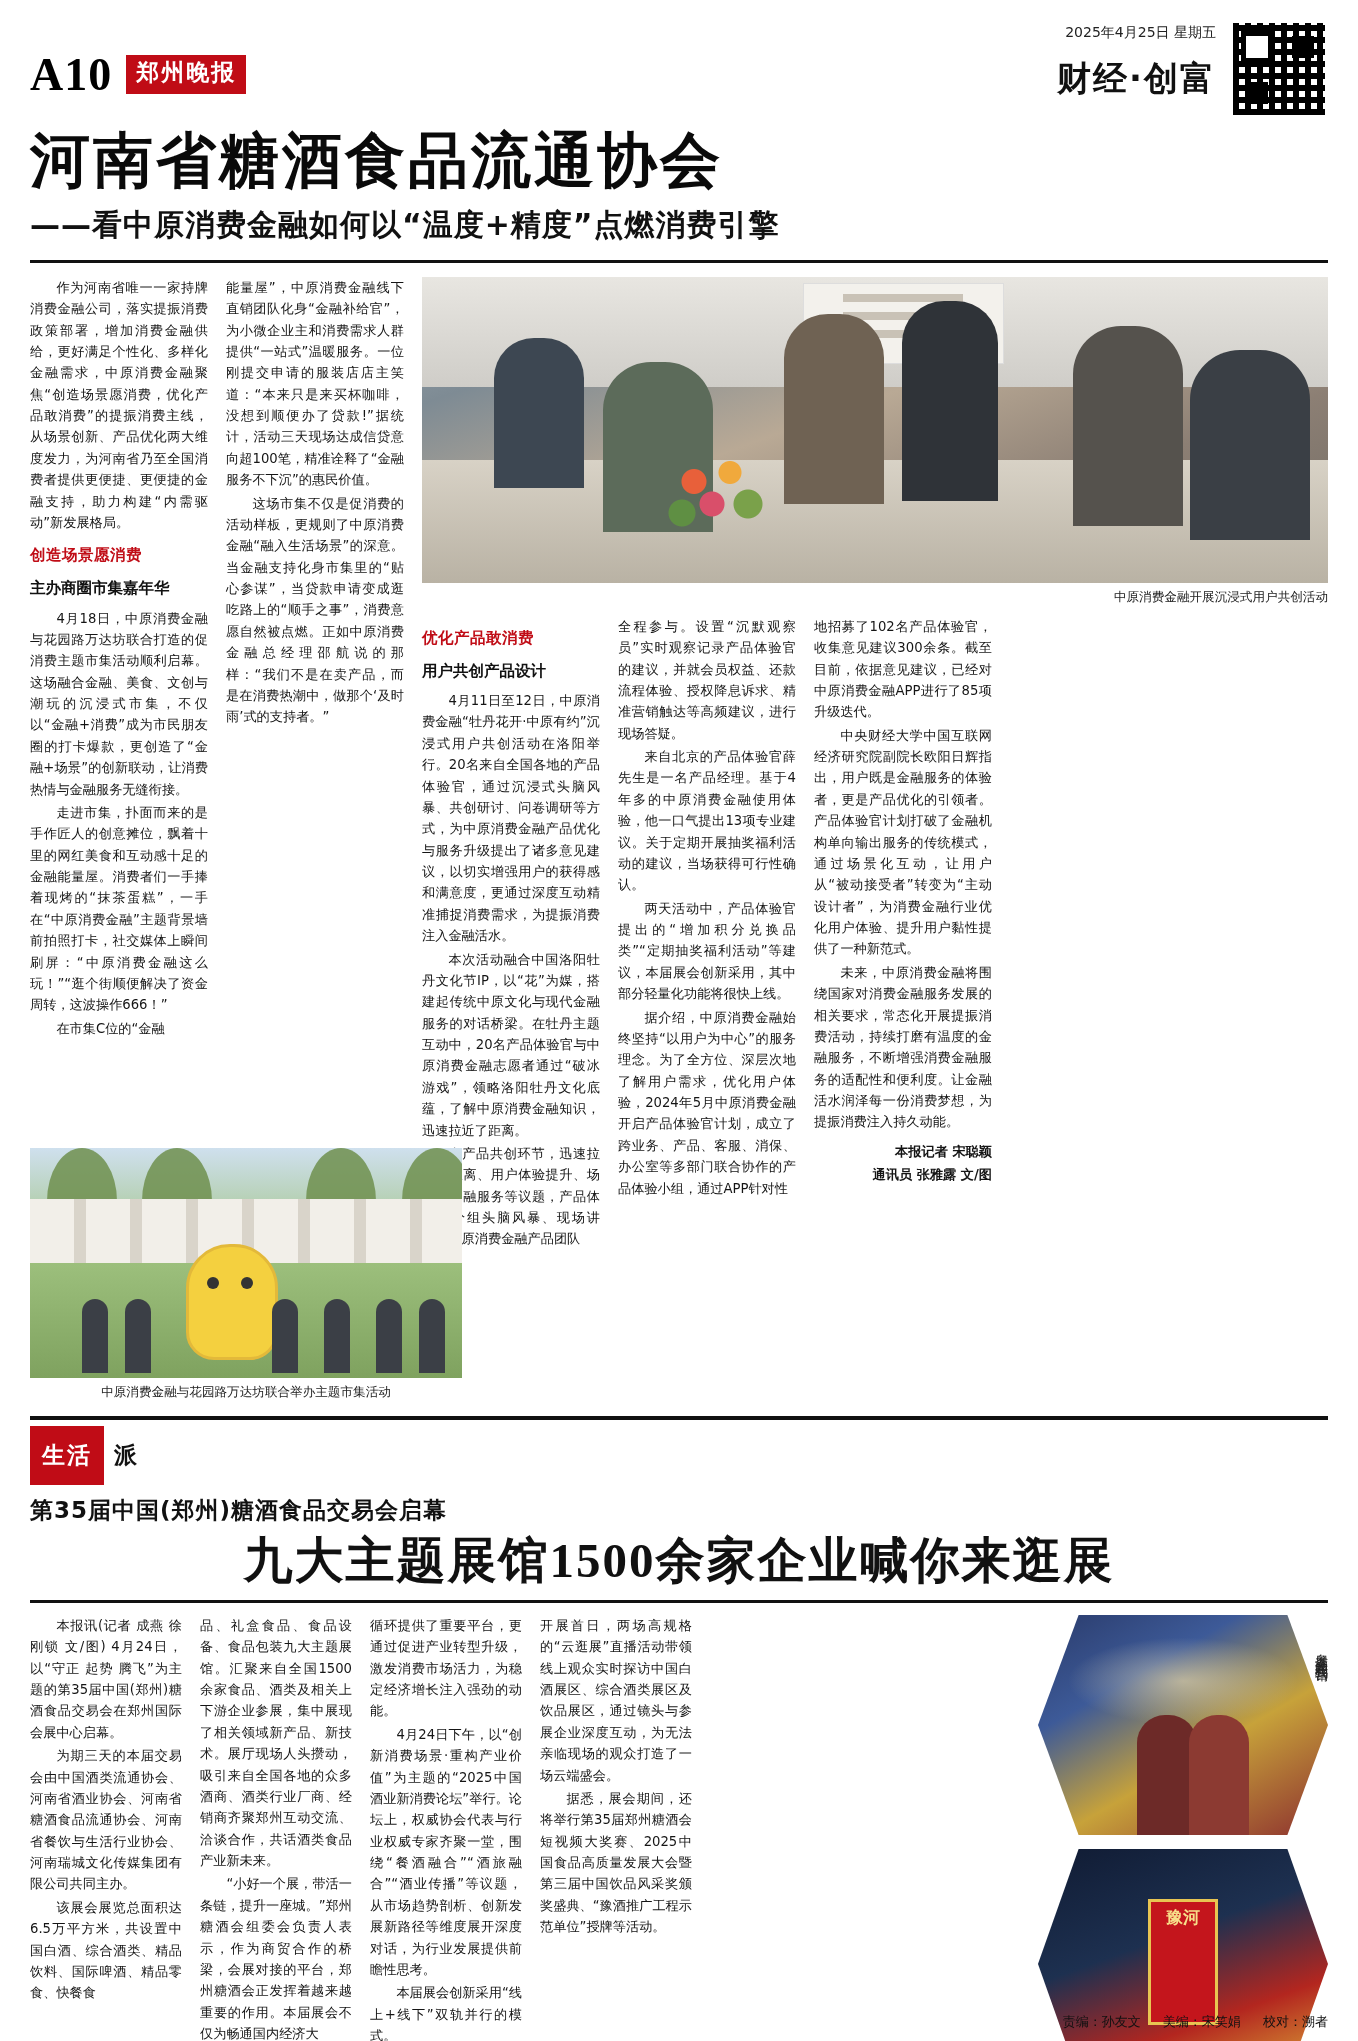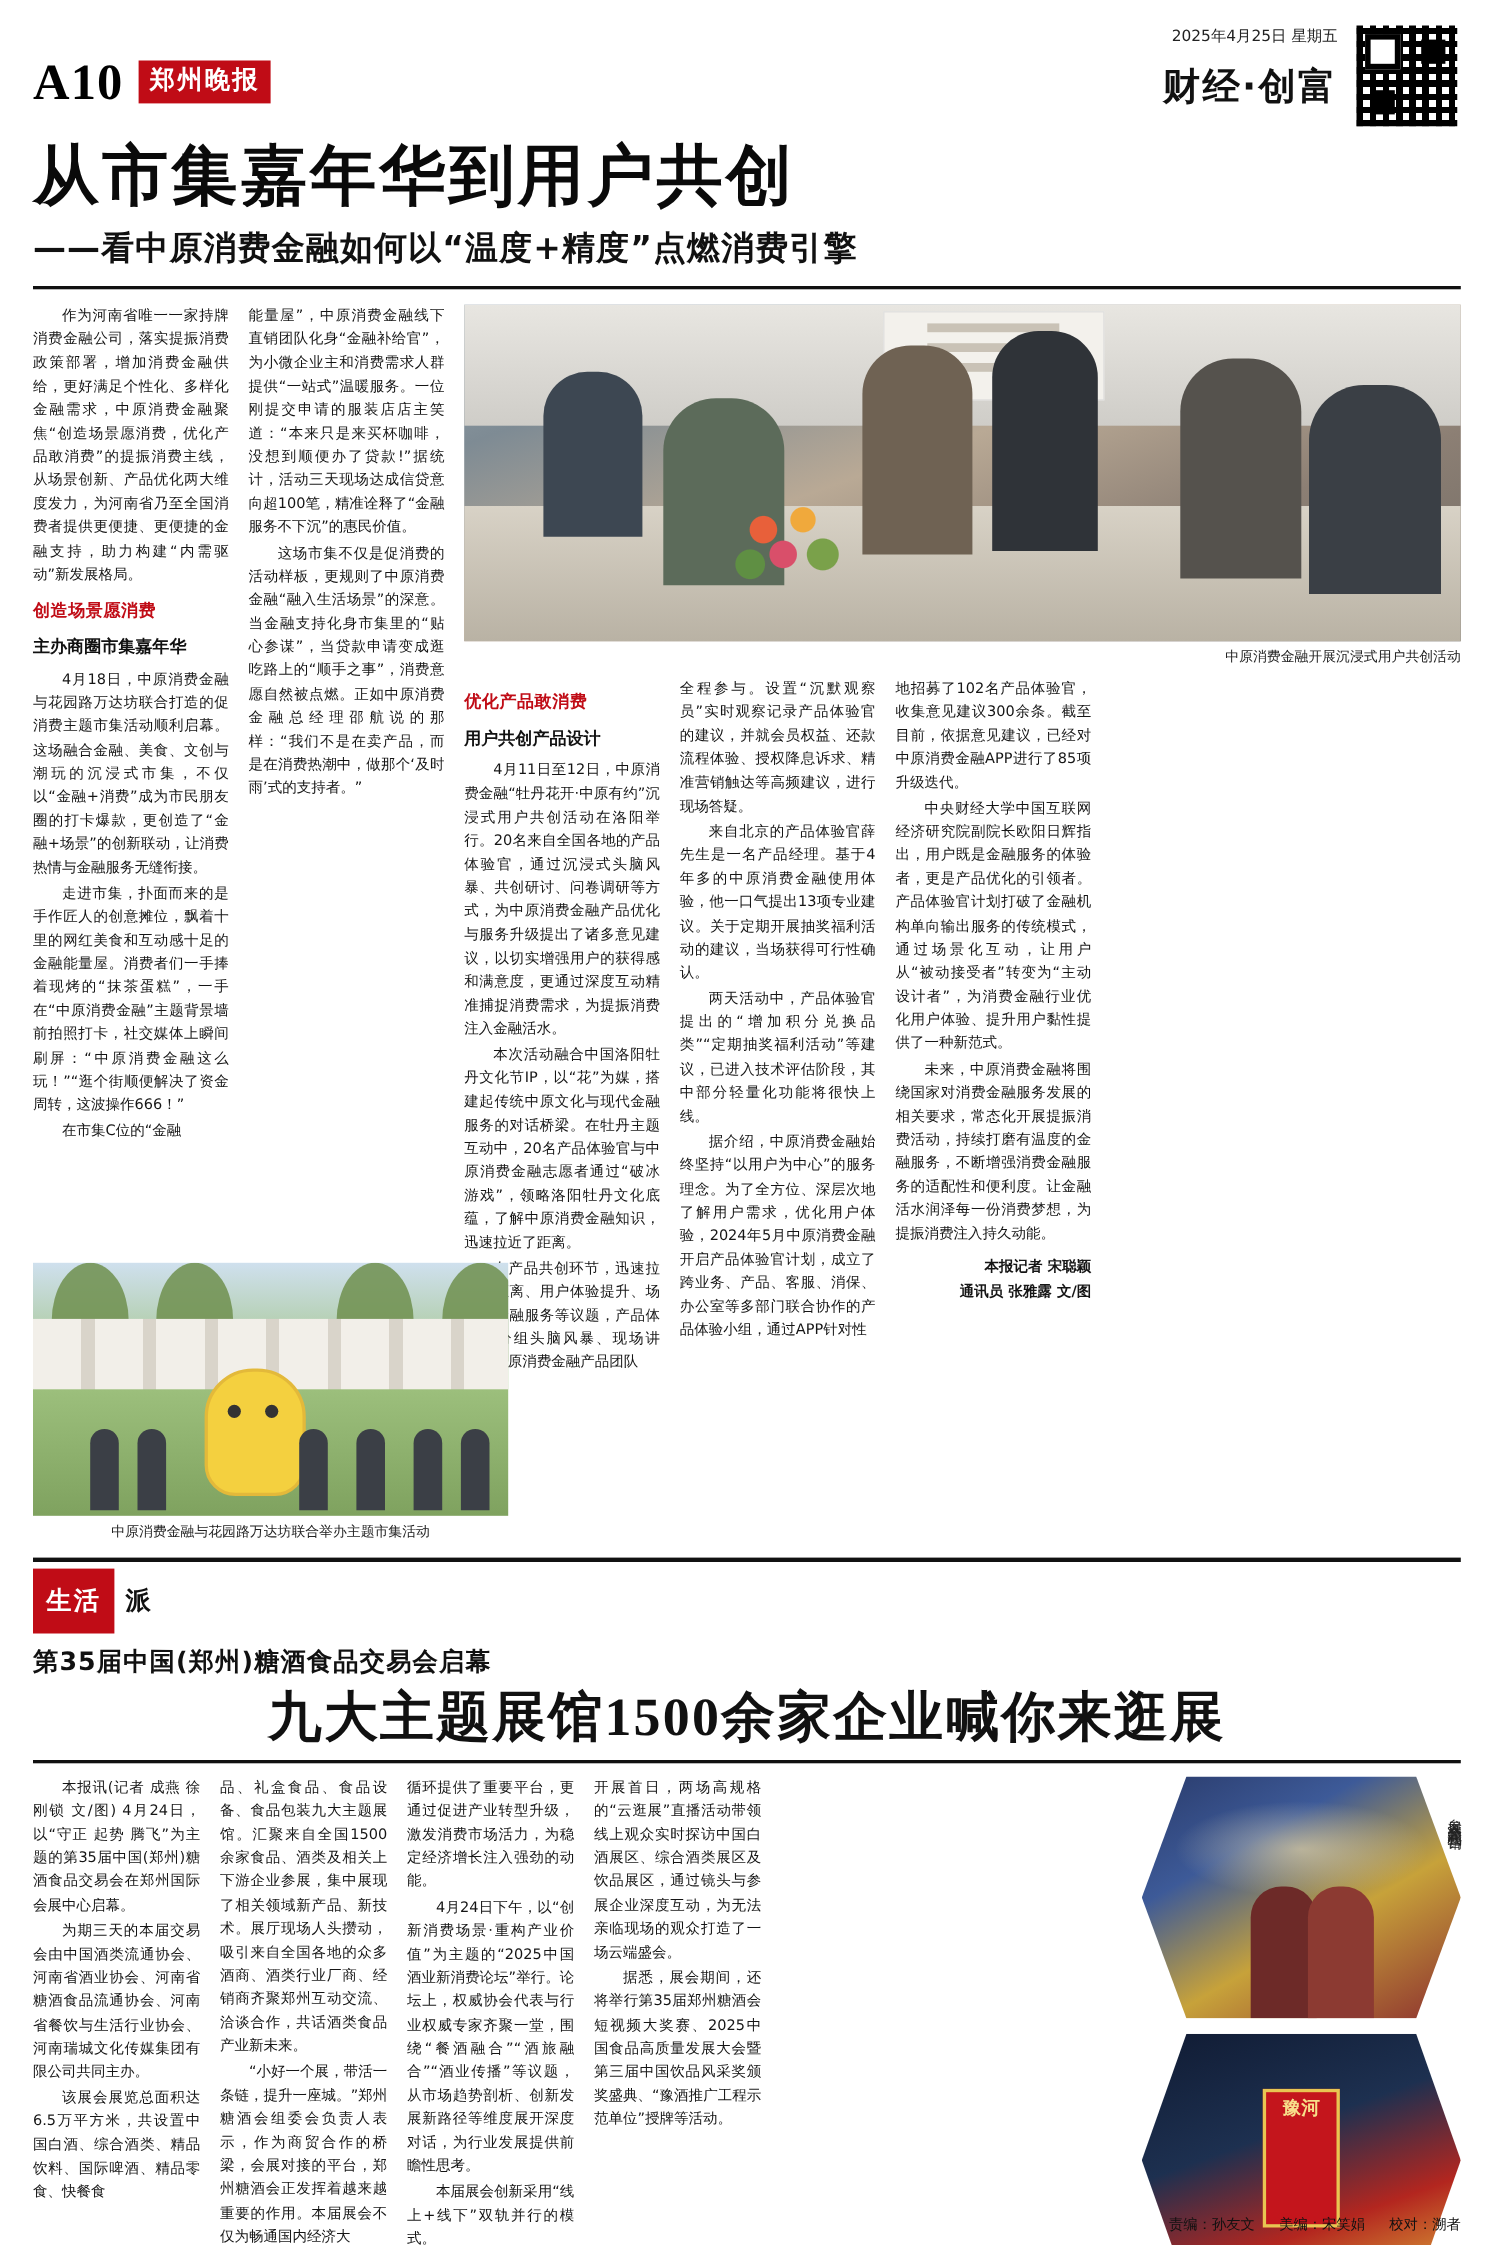--- a/index.html
+++ b/index.html
@@ -124,21 +124,21 @@
       <div class="paper-logo">郑州晚报</div>
     </div>
     <div class="mast-right">
       <div class="mast-date">2025年4月25日 星期五</div>
       <div class="mast-section">财经·创富</div>
     </div>
     <div class="qr"></div>
   </div>
 
   <div class="headline-block">
-    <h1 class="main-head">从市集嘉年华到用户共创</h1>
+    <h1 class="main-head">河南省糖酒食品流通协会</h1>
     <div class="sub-head">——看中原消费金融如何以“温度+精度”点燃消费引擎</div>
   </div>
   <div class="rule-thick"></div>
 
   <div class="a1">
 
     <div class="col">
       <p>作为河南省唯一一家持牌消费金融公司，落实提振消费政策部署，增加消费金融供给，更好满足个性化、多样化金融需求，中原消费金融聚焦“创造场景愿消费，优化产品敢消费”的提振消费主线，从场景创新、产品优化两大维度发力，为河南省乃至全国消费者提供更便捷、更便捷的金融支持，助力构建“内需驱动”新发展格局。</p>
 
       <div class="sec-title">
@@ -181,21 +181,21 @@
             <span class="red">优化产品敢消费</span>
             <span class="blk">用户共创产品设计</span>
           </div>
           <p>4月11日至12日，中原消费金融“牡丹花开·中原有约”沉浸式用户共创活动在洛阳举行。20名来自全国各地的产品体验官，通过沉浸式头脑风暴、共创研讨、问卷调研等方式，为中原消费金融产品优化与服务升级提出了诸多意见建议，以切实增强用户的获得感和满意度，更通过深度互动精准捕捉消费需求，为提振消费注入金融活水。</p>
           <p>本次活动融合中国洛阳牡丹文化节IP，以“花”为媒，搭建起传统中原文化与现代金融服务的对话桥梁。在牡丹主题互动中，20名产品体验官与中原消费金融志愿者通过“破冰游戏”，领略洛阳牡丹文化底蕴，了解中原消费金融知识，迅速拉近了距离。</p>
           <p>在产品共创环节，迅速拉近了距离、用户体验提升、场景化金融服务等议题，产品体验官分组头脑风暴、现场讲解。中原消费金融产品团队</p>
         </div>
         <div class="col">
           <p class="noind">全程参与。设置“沉默观察员”实时观察记录产品体验官的建议，并就会员权益、还款流程体验、授权降息诉求、精准营销触达等高频建议，进行现场答疑。</p>
           <p>来自北京的产品体验官薛先生是一名产品经理。基于4年多的中原消费金融使用体验，他一口气提出13项专业建议。关于定期开展抽奖福利活动的建议，当场获得可行性确认。</p>
-          <p>两天活动中，产品体验官提出的“增加积分兑换品类”“定期抽奖福利活动”等建议，已进入技术评估阶段，其中部分轻量化功能将很快上线。</p>
+          <p>两天活动中，产品体验官提出的“增加积分兑换品类”“定期抽奖福利活动”等建议，本届展会创新采用，其中部分轻量化功能将很快上线。</p>
           <p>据介绍，中原消费金融始终坚持“以用户为中心”的服务理念。为了全方位、深层次地了解用户需求，优化用户体验，2024年5月中原消费金融开启产品体验官计划，成立了跨业务、产品、客服、消保、办公室等多部门联合协作的产品体验小组，通过APP针对性</p>
         </div>
         <div class="col">
           <p class="noind">地招募了102名产品体验官，收集意见建议300余条。截至目前，依据意见建议，已经对中原消费金融APP进行了85项升级迭代。</p>
           <p>中央财经大学中国互联网经济研究院副院长欧阳日辉指出，用户既是金融服务的体验者，更是产品优化的引领者。产品体验官计划打破了金融机构单向输出服务的传统模式，通过场景化互动，让用户从“被动接受者”转变为“主动设计者”，为消费金融行业优化用户体验、提升用户黏性提供了一种新范式。</p>
           <p>未来，中原消费金融将围绕国家对消费金融服务发展的相关要求，常态化开展提振消费活动，持续打磨有温度的金融服务，不断增强消费金融服务的适配性和便利度。让金融活水润泽每一份消费梦想，为提振消费注入持久动能。</p>
           <p class="noind" style="text-align:right;font-weight:bold;margin-top:8px">本报记者 宋聪颖</p>
           <p class="noind" style="text-align:right;font-weight:bold">通讯员 张雅露 文/图</p>
         </div>
       </div>

